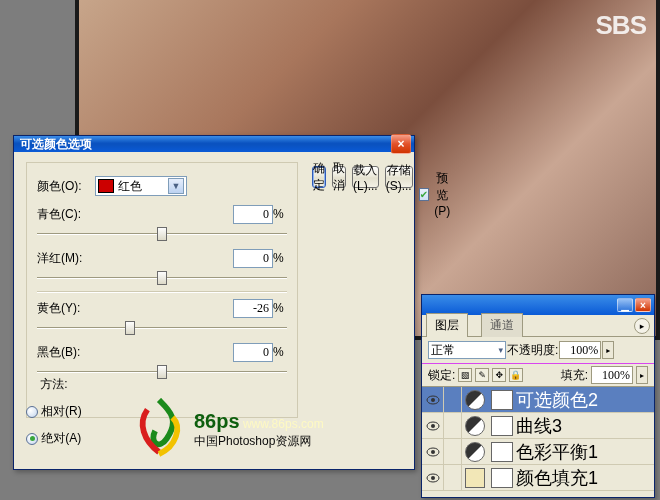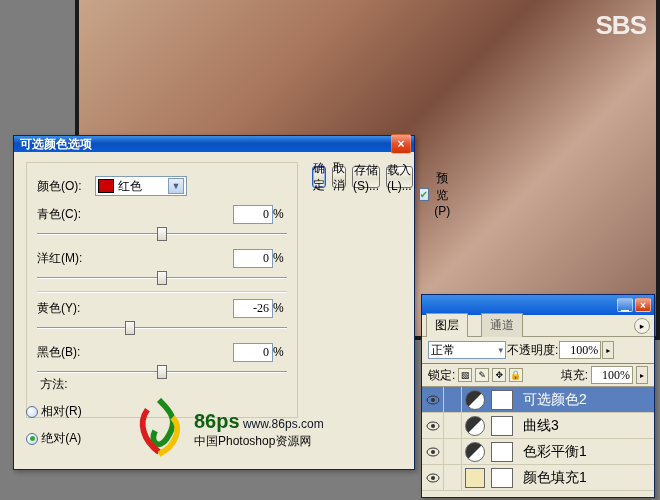--- a/index.html
+++ b/index.html
@@ -141,21 +141,21 @@
   .eye svg { width: 14px; height: 10px; }
   .linkcol { width: 18px; height: 26px; border-right: 1px solid #cfcab2; }
   .adj-thumb {
     width: 20px; height: 20px; margin: 0 3px; border: 1px solid #666; border-radius: 50%;
     background: linear-gradient(135deg, #333 49%, #fff 51%); flex-shrink: 0;
   }
   .adj-thumb.solid { background: #f2e7b7; border-radius: 0; }
   .mask-thumb {
     width: 22px; height: 20px; margin: 0 3px; border: 1px solid #666; background: #fff; flex-shrink: 0;
   }
-  .lyr-name { margin-left: 7px; font-size: 14px; }
+  .lyr-name { margin-left: 0; font-size: 18px; }
 
   
   .wm {
     position: absolute; left: 130px; top: 398px; z-index: 11;
     display: flex; align-items: center; gap: 6px; pointer-events: none;
   }
   .wm-logo { width: 58px; height: 62px; position: relative; }
   .wm-txt { font-size: 12px; color: #0e5f0e; line-height: 1.3; }
   .wm-txt .brand { color: #0e5f0e; font-size: 20px; font-family: Arial; font-weight: bold; }
 </style>
@@ -247,22 +247,22 @@
       </label>
       <label class="radio">
         <span class="rdot on"></span>
         <span>绝对(A)</span>
       </label>
     </div>
 
     <div class="action-col">
       <div class="btn primary">确定</div>
       <div class="btn">取消</div>
+      <div class="btn">载入(L)...</div>
       <div class="btn">存储(S)...</div>
-      <div class="btn">载入(L)...</div>
       <div class="check-row">
         <span class="cbox">✔</span>
         <span>预览(P)</span>
       </div>
     </div>
   </div>
 </div>
 
 <div class="palette">
   <div class="pal-title">
@@ -348,16 +348,16 @@
 <div class="wm">
   <div class="wm-logo">
     <svg viewBox="0 0 60 64">
       <path d="M30 2 C40 12 52 22 38 42 C30 54 20 46 26 34" fill="none" stroke="#1b8a1b" stroke-width="6"></path>
       <path d="M18 12 C8 26 14 44 30 56" fill="none" stroke="#d91e1e" stroke-width="6"></path>
       <path d="M44 20 C54 30 48 50 30 58" fill="none" stroke="#f2c200" stroke-width="6"></path>
     </svg>
   </div>
   <div class="wm-txt">
     <span class="brand">86ps</span>
-    <span style="color:#0f172a">www.86ps.com</span><br>
+    <span style="color:#fef9c3">www.86ps.com</span><br>
     <span style="color:#0a0a0a">中国Photoshop资源网</span>
   </div>
 </div>
 
 </body></html>

